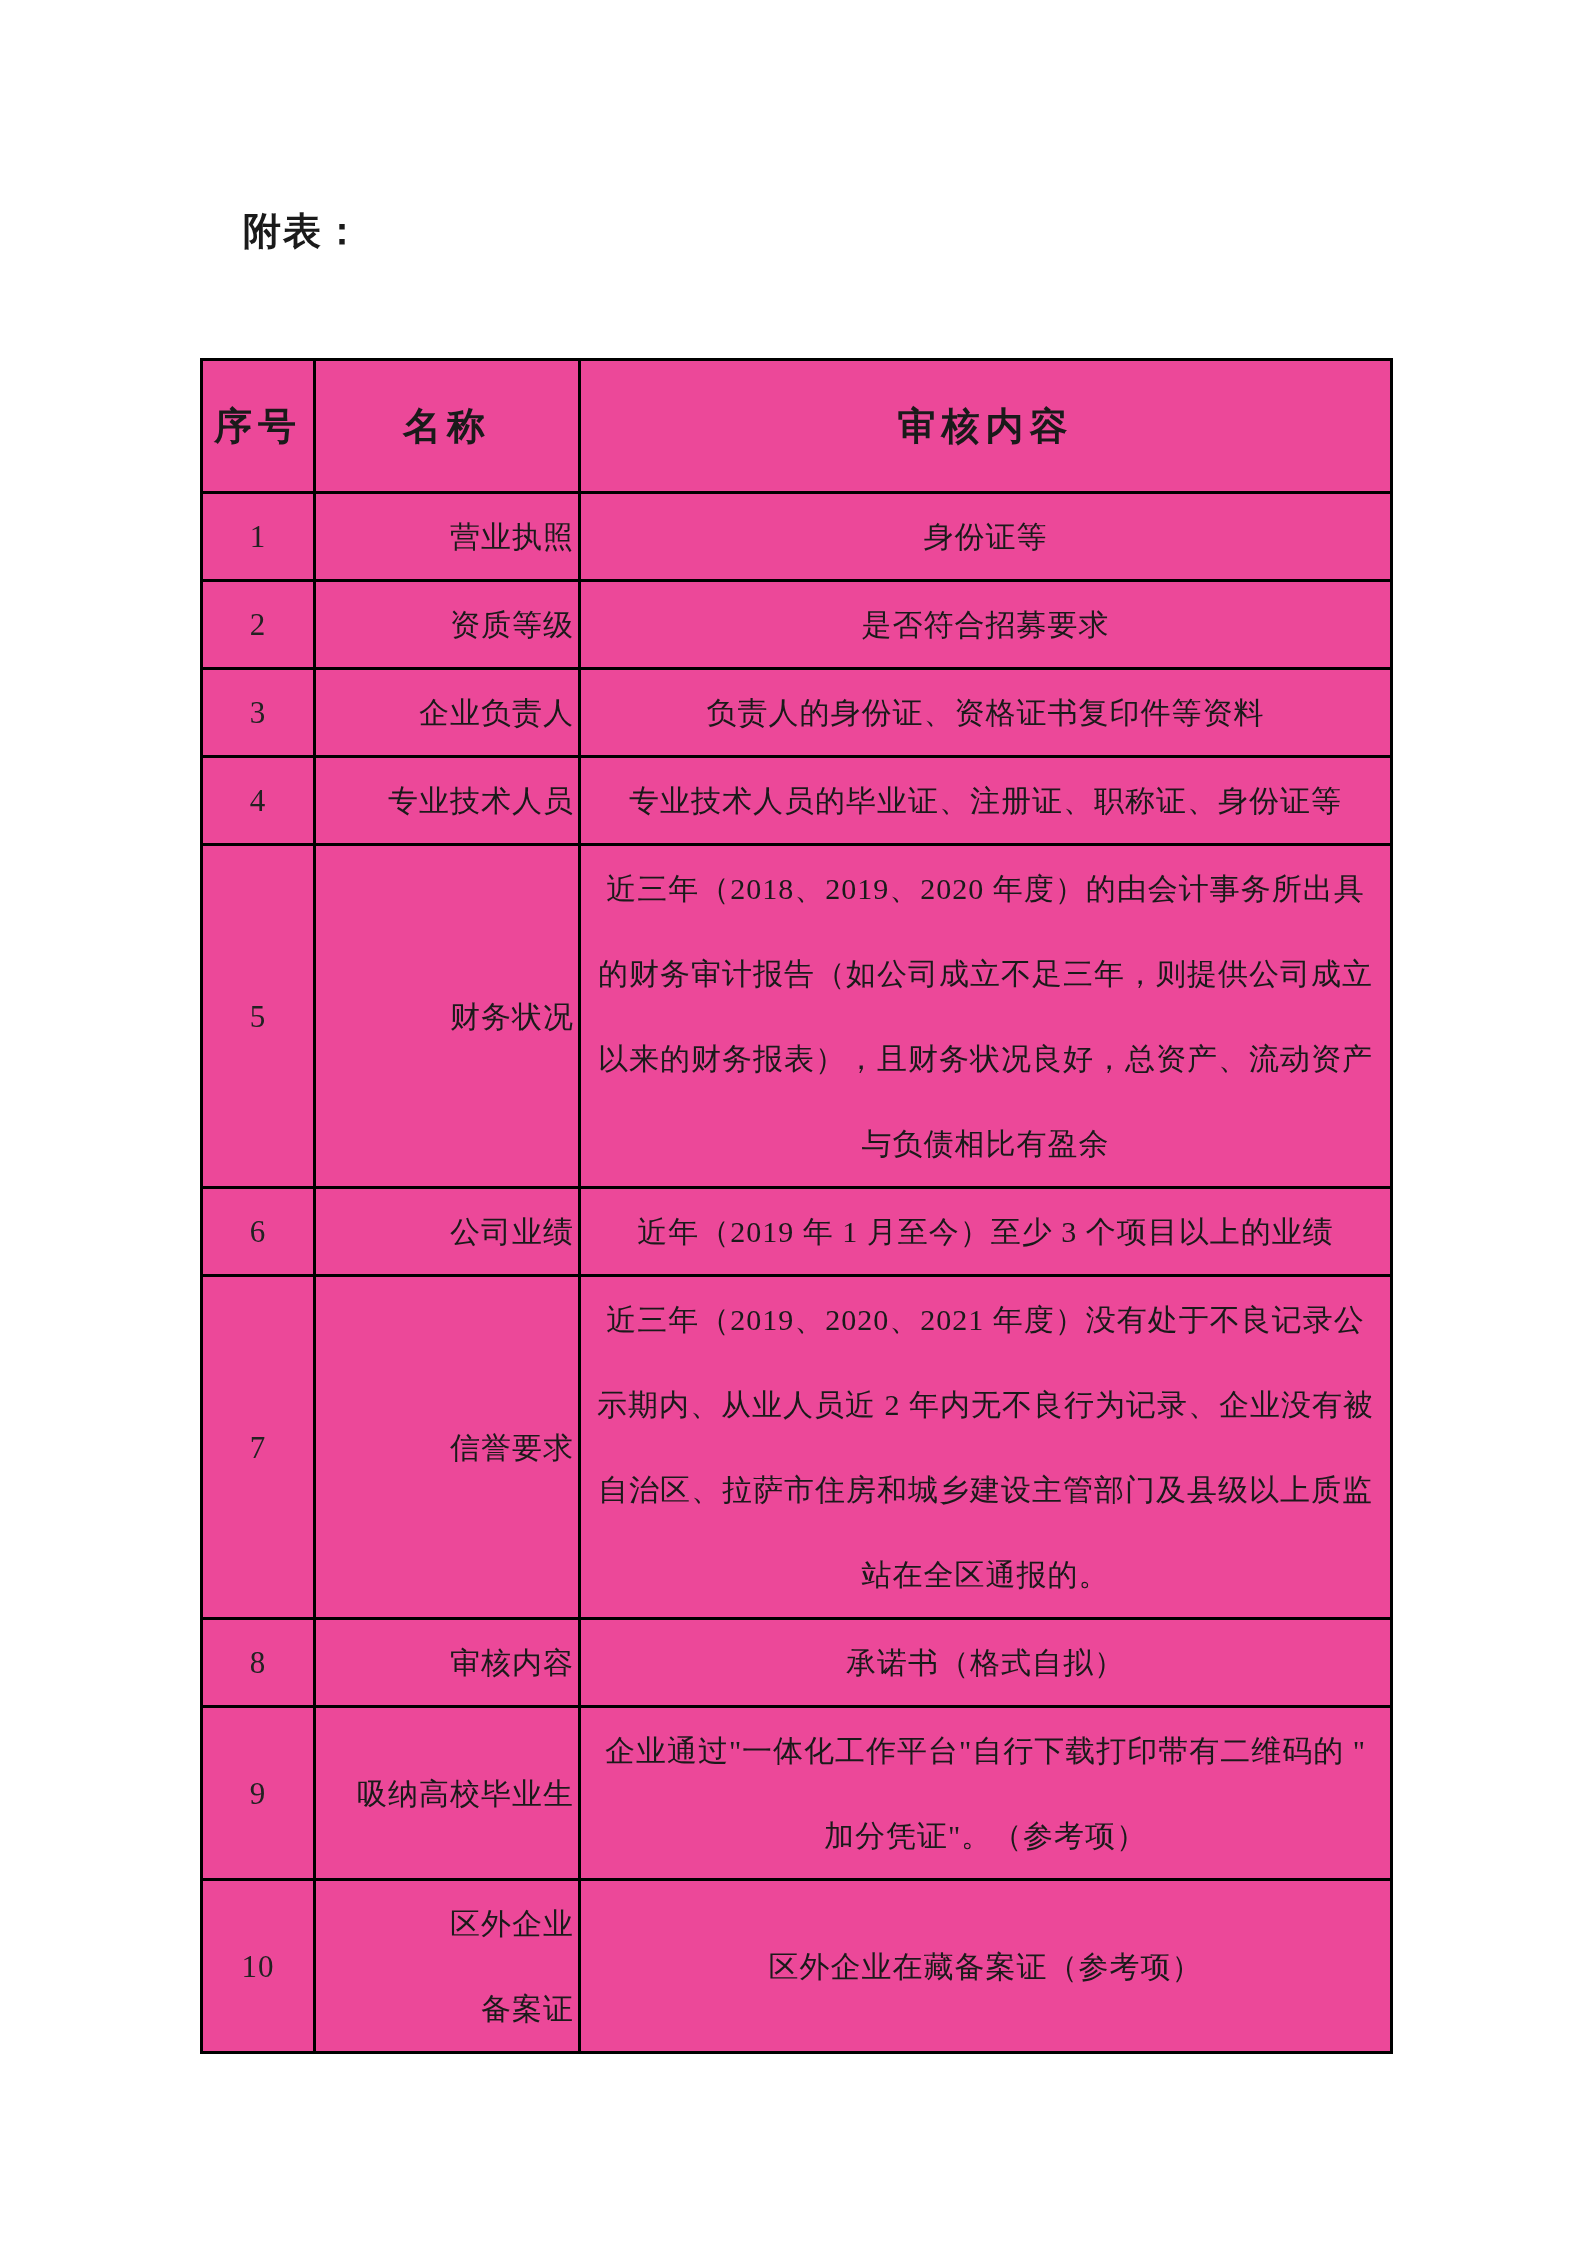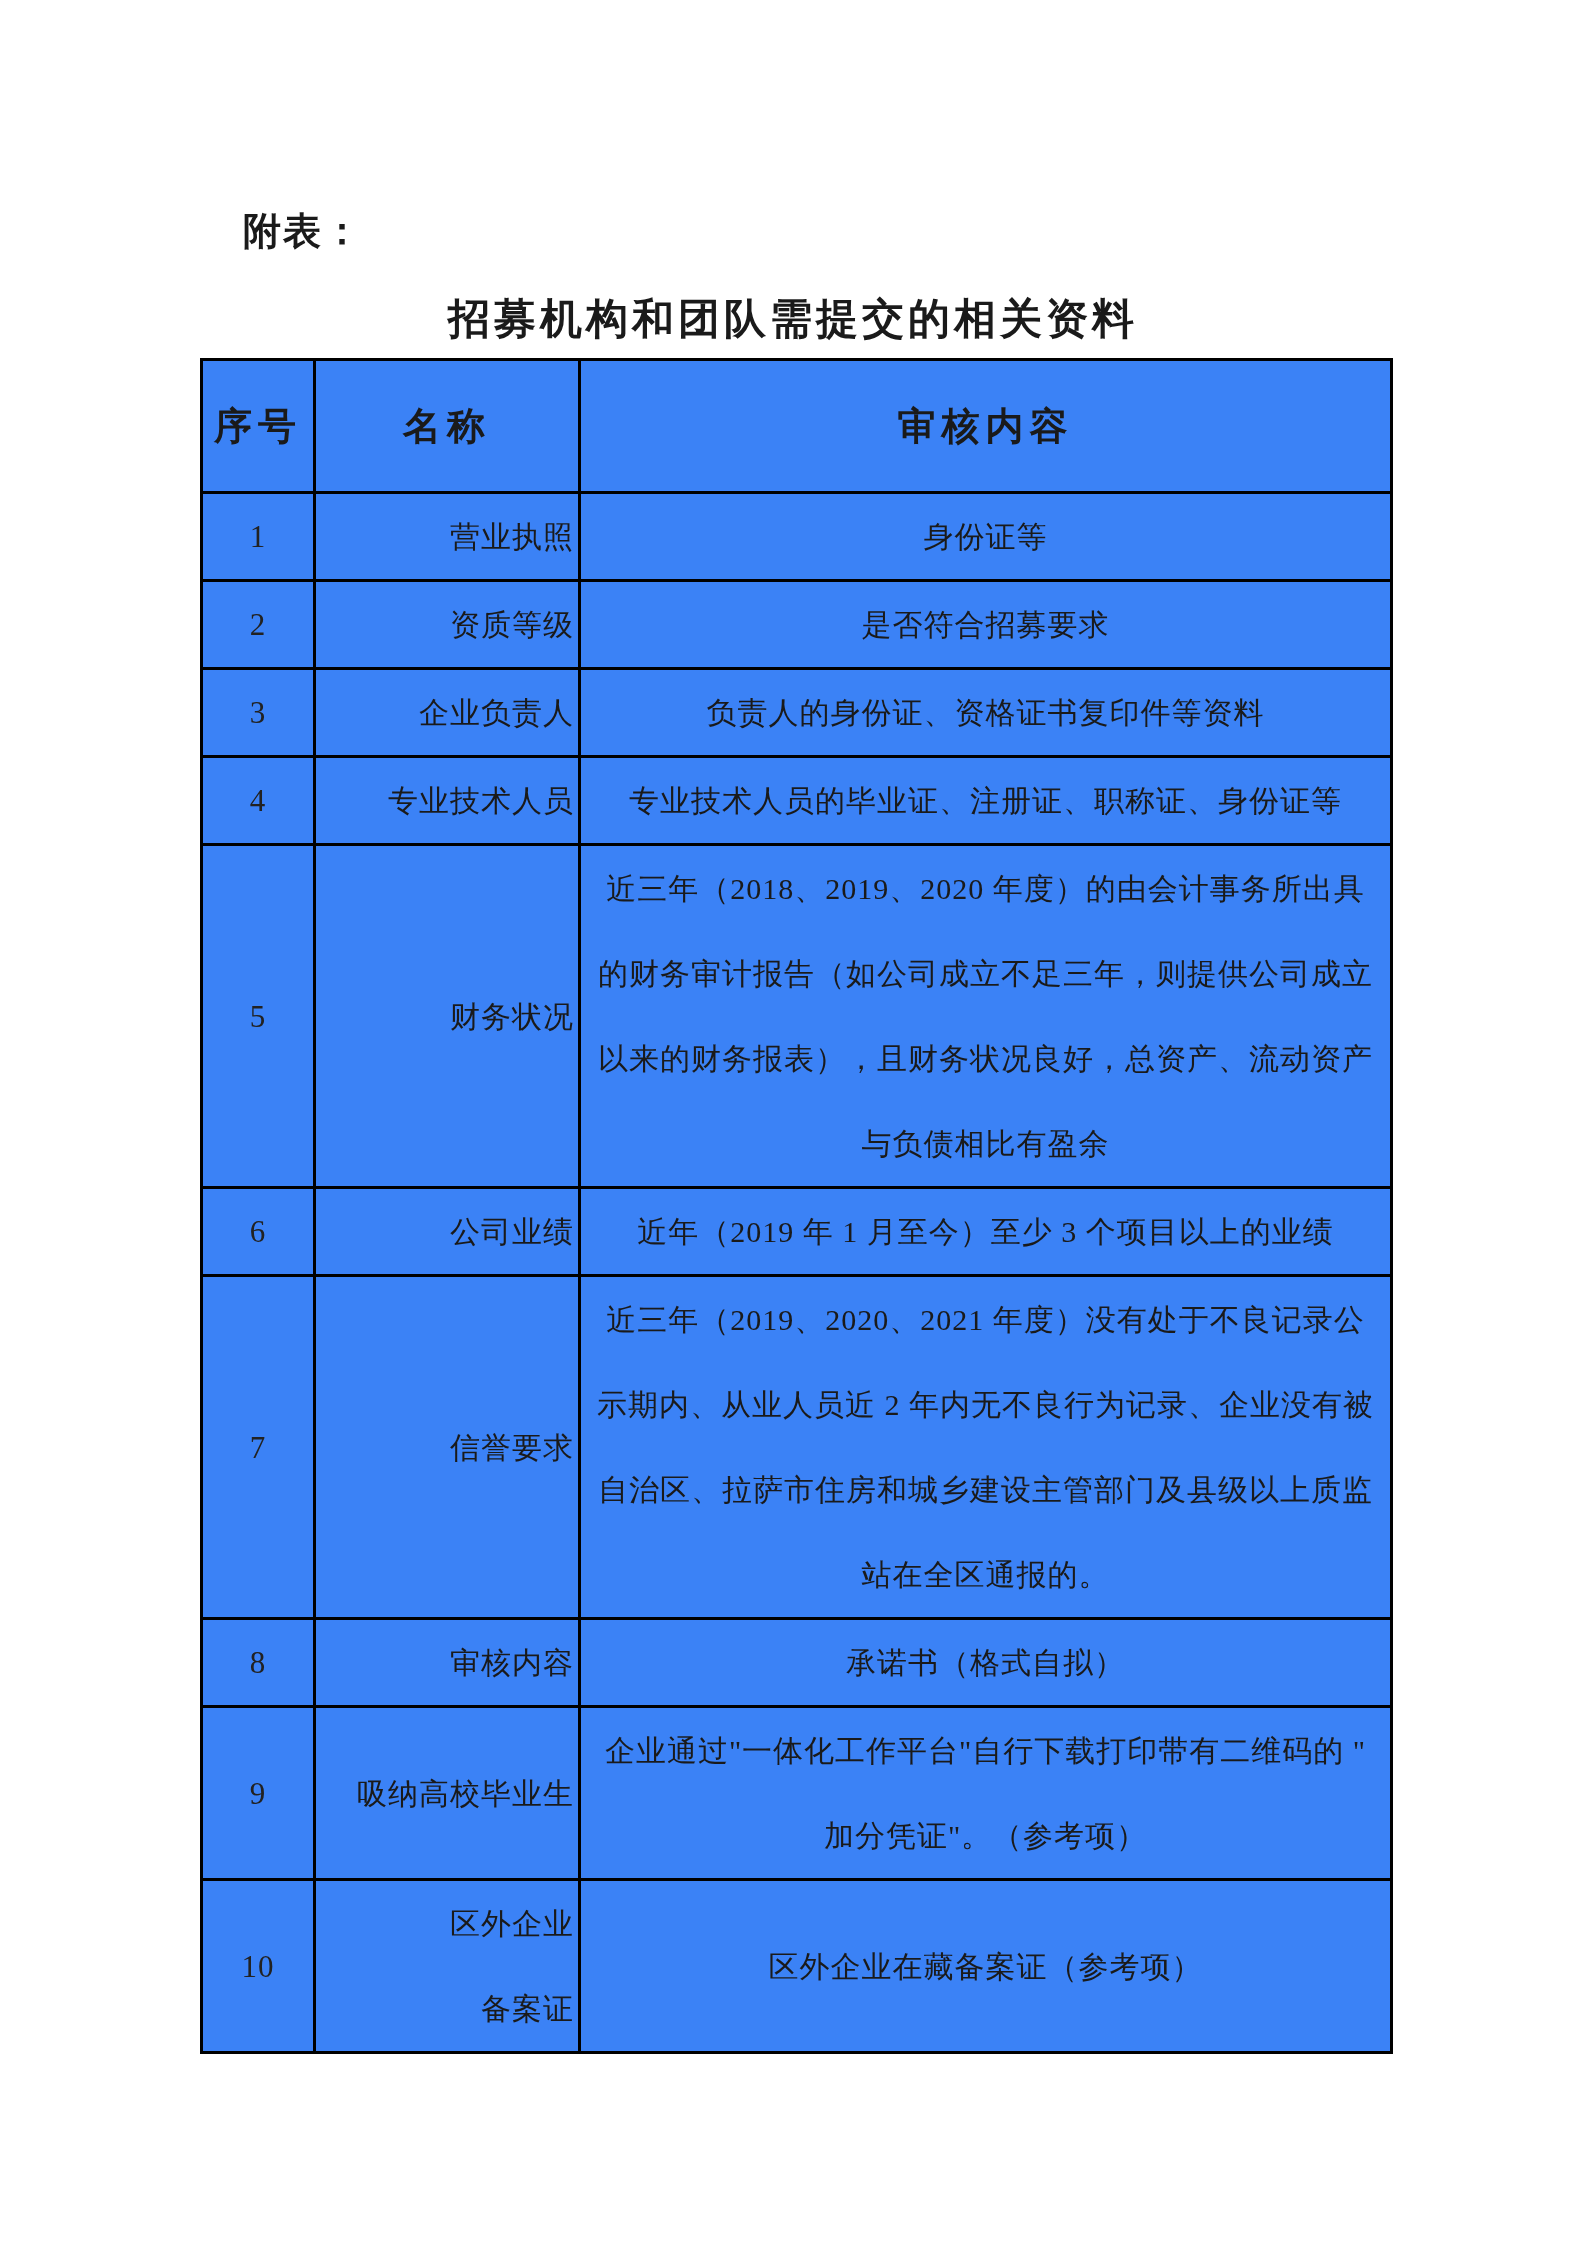--- a/index.html
+++ b/index.html
@@ -50,21 +50,21 @@
     table-layout: fixed;
   }
   table.materials col.c-no      { width: 113px; }
   table.materials col.c-name    { width: 265px; }
   table.materials col.c-content { width: 812px; }
   table.materials th,
   table.materials td {
     border: 3px solid #000000;
     text-align: center;
     vertical-align: middle;
-    background: #3b82f6;
+    background: #ec4899;
     overflow: visible;
   }
   table.materials th {
     height: 128px;
     font-size: 38px;
     font-weight: bold;
     letter-spacing: 6px;
     white-space: pre;
   }
   table.materials td {
@@ -83,21 +83,20 @@
     text-align: right;
   }
 </style>
 </head>
 <body>
 
 <div class="page">
 
   <div class="annex-label">附表：</div>
 
-  <div class="doc-title">招募机构和团队需提交的相关资料</div>
 
   <table class="materials">
     <colgroup>
       <col class="c-no">
       <col class="c-name">
       <col class="c-content">
     </colgroup>
     <thead>
       <tr>
         <th>序号</th>

